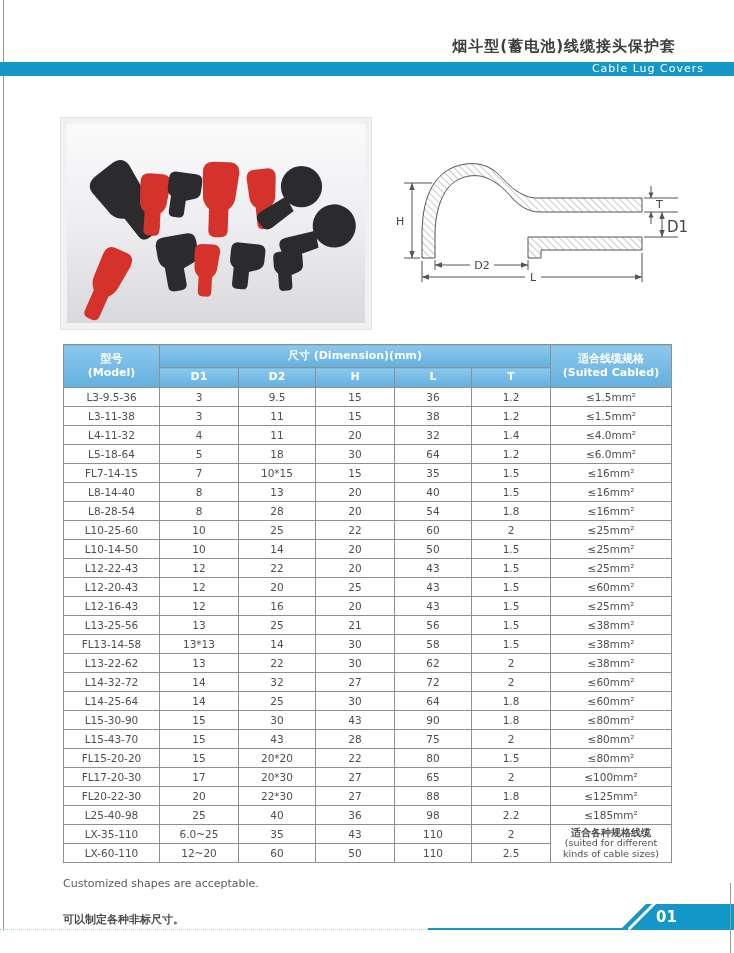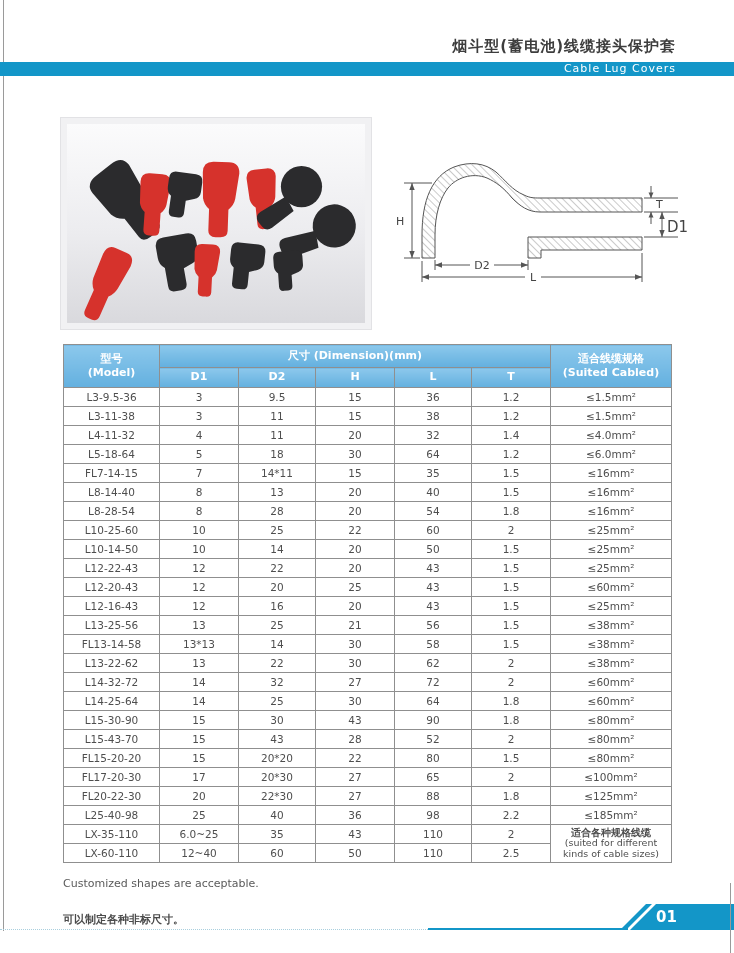--- a/index.html
+++ b/index.html
@@ -5,21 +5,21 @@
   html,body{margin:0;padding:0;background:#fff;}
   .page{position:relative;width:734px;height:953px;background:#fff;overflow:hidden;
         font-family:"DejaVu Sans",sans-serif;}
   .left-rule{position:absolute;left:3px;top:0;width:1px;height:931px;background:#9a9a9a;}
   .right-rule{position:absolute;left:730px;top:883px;width:1px;height:70px;background:#9a9a9a;}
 
   
   .title-zh{position:absolute;top:37px;right:58px;font-size:15px;font-weight:bold;
             color:#3d3d3d;letter-spacing:1px;}
   .cyan-band{position:absolute;top:62px;left:0;width:734px;height:14px;background:#1396c8;}
-  .cyan-band .band-text{display:block;text-align:right;padding-right:58px;color:#fff;
+  .cyan-band .band-text{display:block;text-align:right;padding-right:30px;color:#fff;
             font-size:11px;line-height:14px;letter-spacing:1px;}
 
   
   .photo-frame{position:absolute;left:60px;top:117px;width:312px;height:213px;
                background:#f1f1f3;border:1px solid #e2e2e5;box-sizing:border-box;padding:6px;}
   .photo-inner{width:100%;height:100%;background:linear-gradient(180deg,#fbfbfc 0%,#ececef 55%,#d9d9dd 100%);}
   .photo-inner svg{display:block;width:100%;height:100%;}
 
   
   .drawing{position:absolute;left:390px;top:140px;width:310px;height:170px;}
@@ -220,21 +220,21 @@
           <td>5</td>
           <td>18</td>
           <td>30</td>
           <td>64</td>
           <td>1.2</td>
           <td>≤6.0mm²</td>
         </tr>
         <tr>
           <td>FL7-14-15</td>
           <td>7</td>
-          <td>14*11</td>
+          <td>10*15</td>
           <td>15</td>
           <td>35</td>
           <td>1.5</td>
           <td>≤16mm²</td>
         </tr>
         <tr>
           <td>L8-14-40</td>
           <td>8</td>
           <td>13</td>
           <td>20</td>
@@ -348,21 +348,21 @@
           <td>43</td>
           <td>90</td>
           <td>1.8</td>
           <td>≤80mm²</td>
         </tr>
         <tr>
           <td>L15-43-70</td>
           <td>15</td>
           <td>43</td>
           <td>28</td>
-          <td>52</td>
+          <td>75</td>
           <td>2</td>
           <td>≤80mm²</td>
         </tr>
         <tr>
           <td>FL15-20-20</td>
           <td>15</td>
           <td>20*20</td>
           <td>22</td>
           <td>80</td>
           <td>1.5</td>
@@ -403,21 +403,21 @@
           <td>110</td>
           <td>2</td>
           <td rowspan="2" class="merged-suited">
             <div class="merged-zh">适合各种规格线缆</div>
             <div>(suited for different</div>
             <div>kinds of cable sizes)</div>
           </td>
         </tr>
         <tr>
           <td>LX-60-110</td>
-          <td>12~40</td>
+          <td>12~20</td>
           <td>60</td>
           <td>50</td>
           <td>110</td>
           <td>2.5</td>
         </tr>
       </tbody>
   </table>
 
   <div class="note-zh">可以制定各种非标尺寸。</div>
   <div class="note-en">Customized shapes are acceptable.</div>

